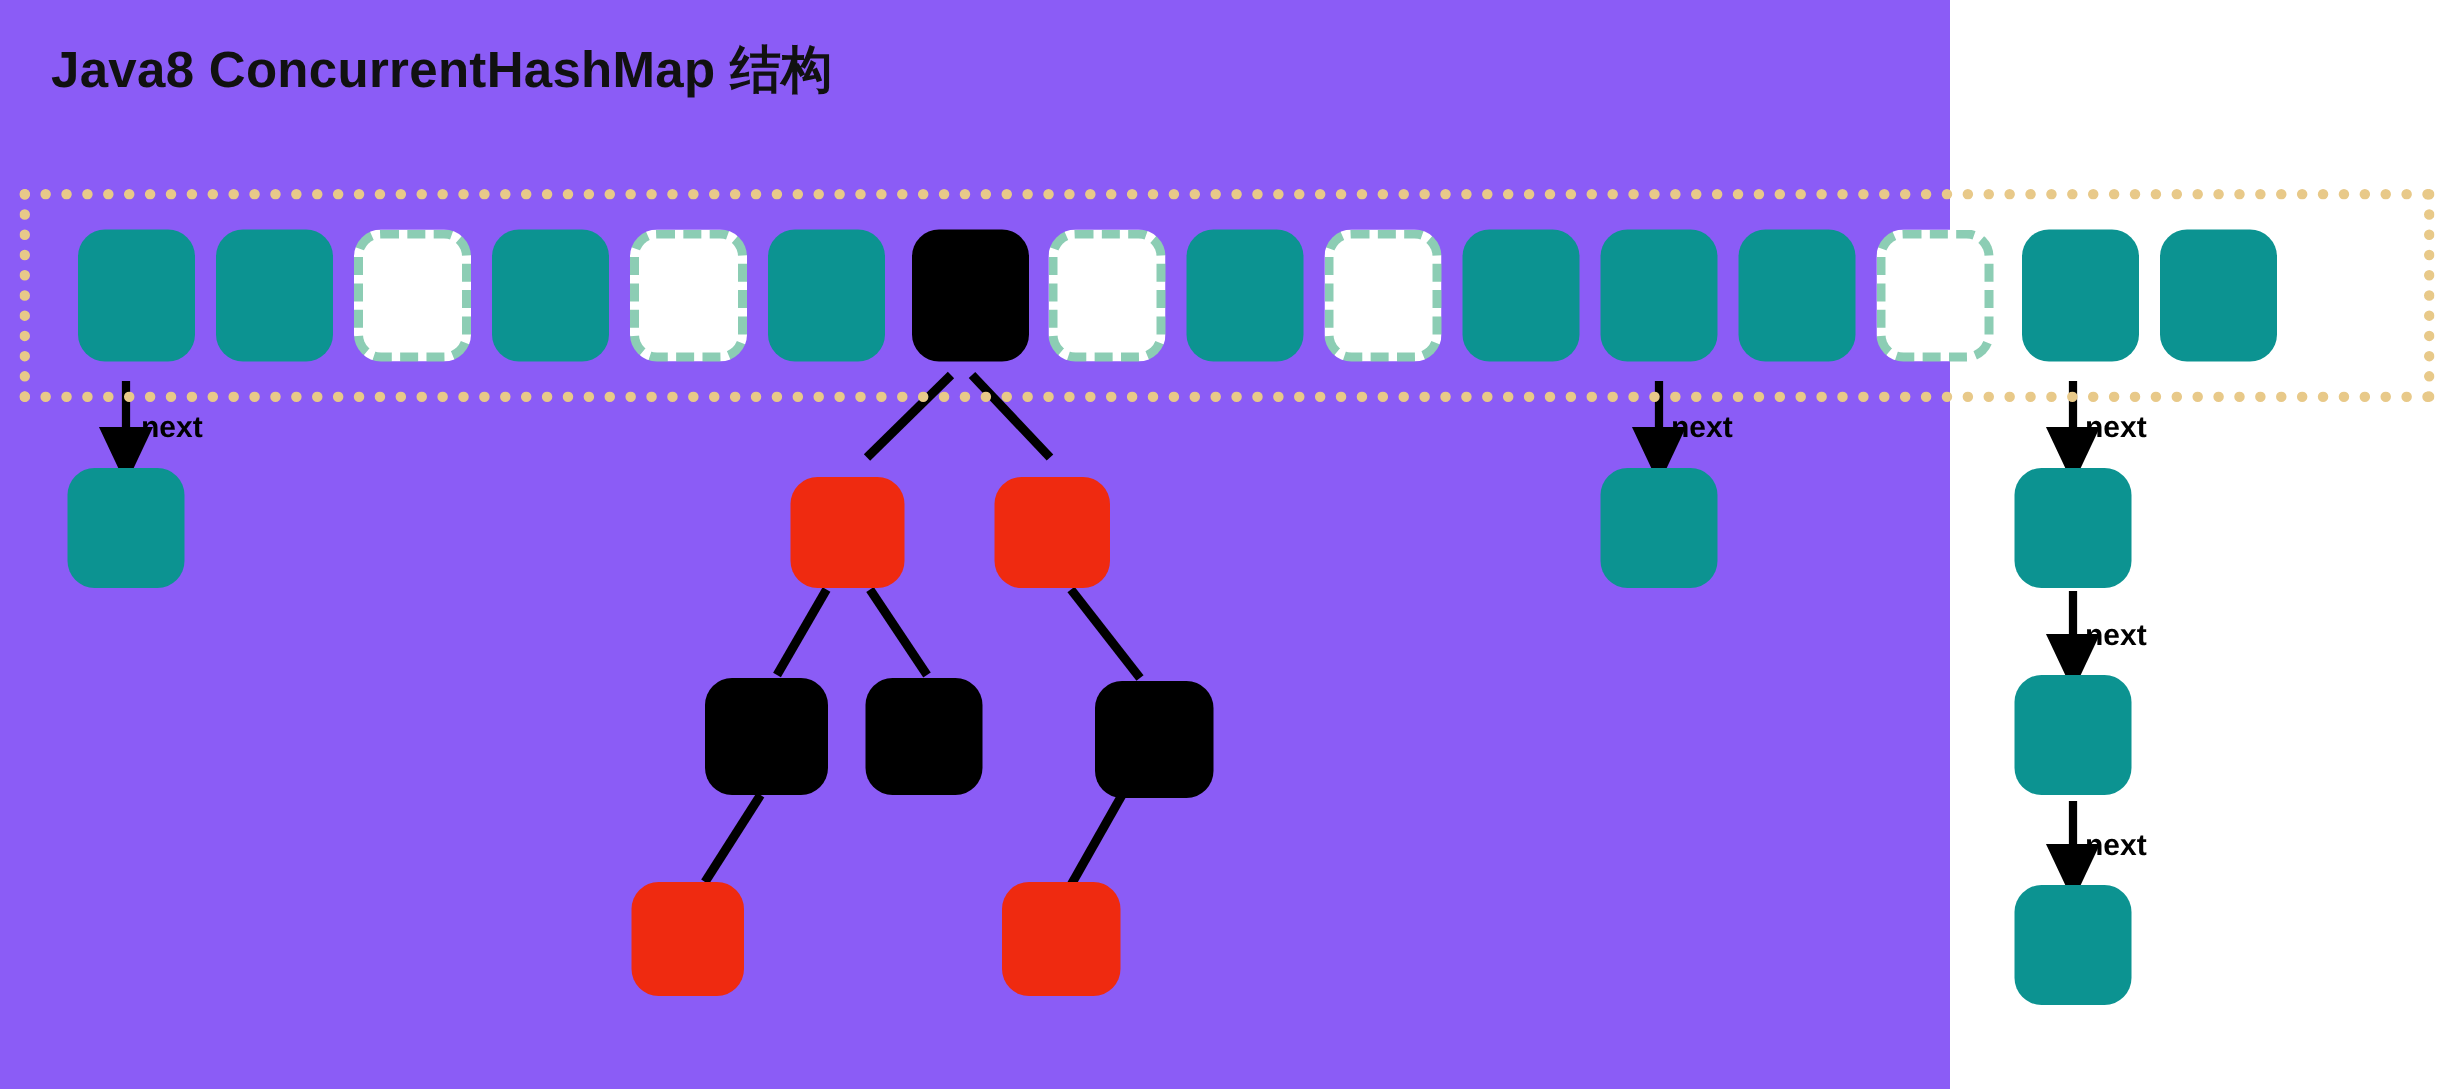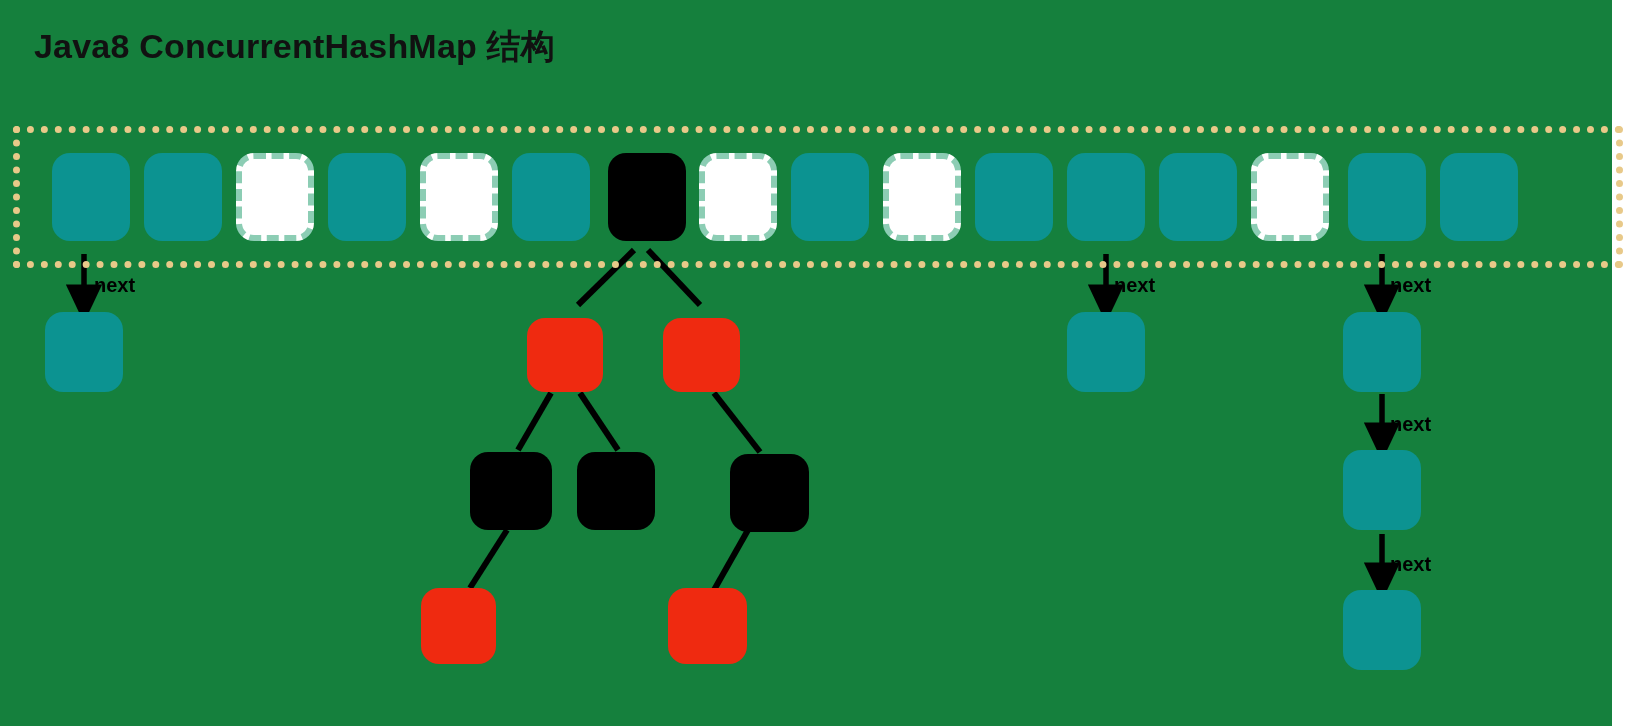--- a/index.html
+++ b/index.html
@@ -5,23 +5,23 @@
   * { box-sizing: border-box; margin: 0; padding: 0; }
   html, body {
     width: 1636px;
     height: 726px;
     background: #ffffff;
     font-family: "Liberation Sans", sans-serif;
     overflow: hidden;
   }
   #stage {
     position: relative;
-    width: 1612px;
+    width: 1300px;
     height: 726px;
-    background: #15803d;
+    background: #8b5cf6;
   }
 
   
   #title {
     position: absolute;
     left: 34px;
     top: 24px;
     font-size: 34px;
     font-weight: bold;
     color: #111111;

